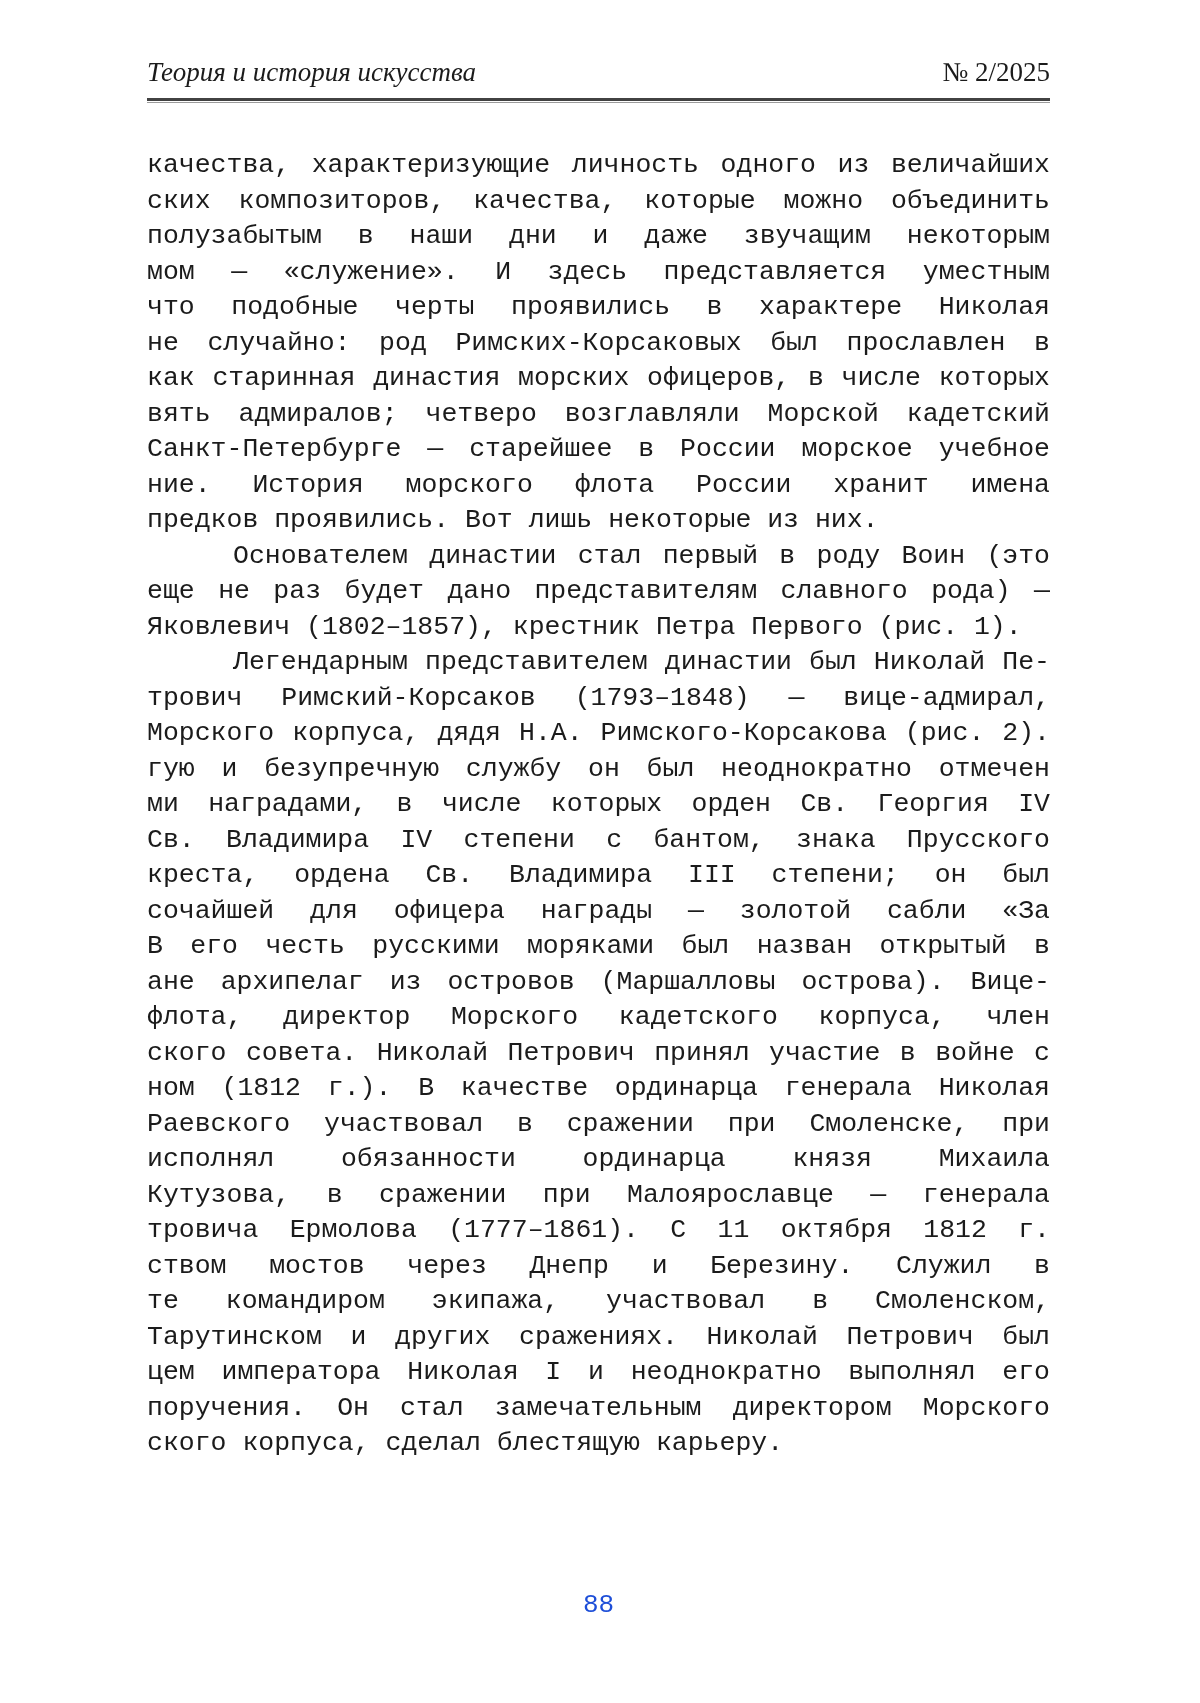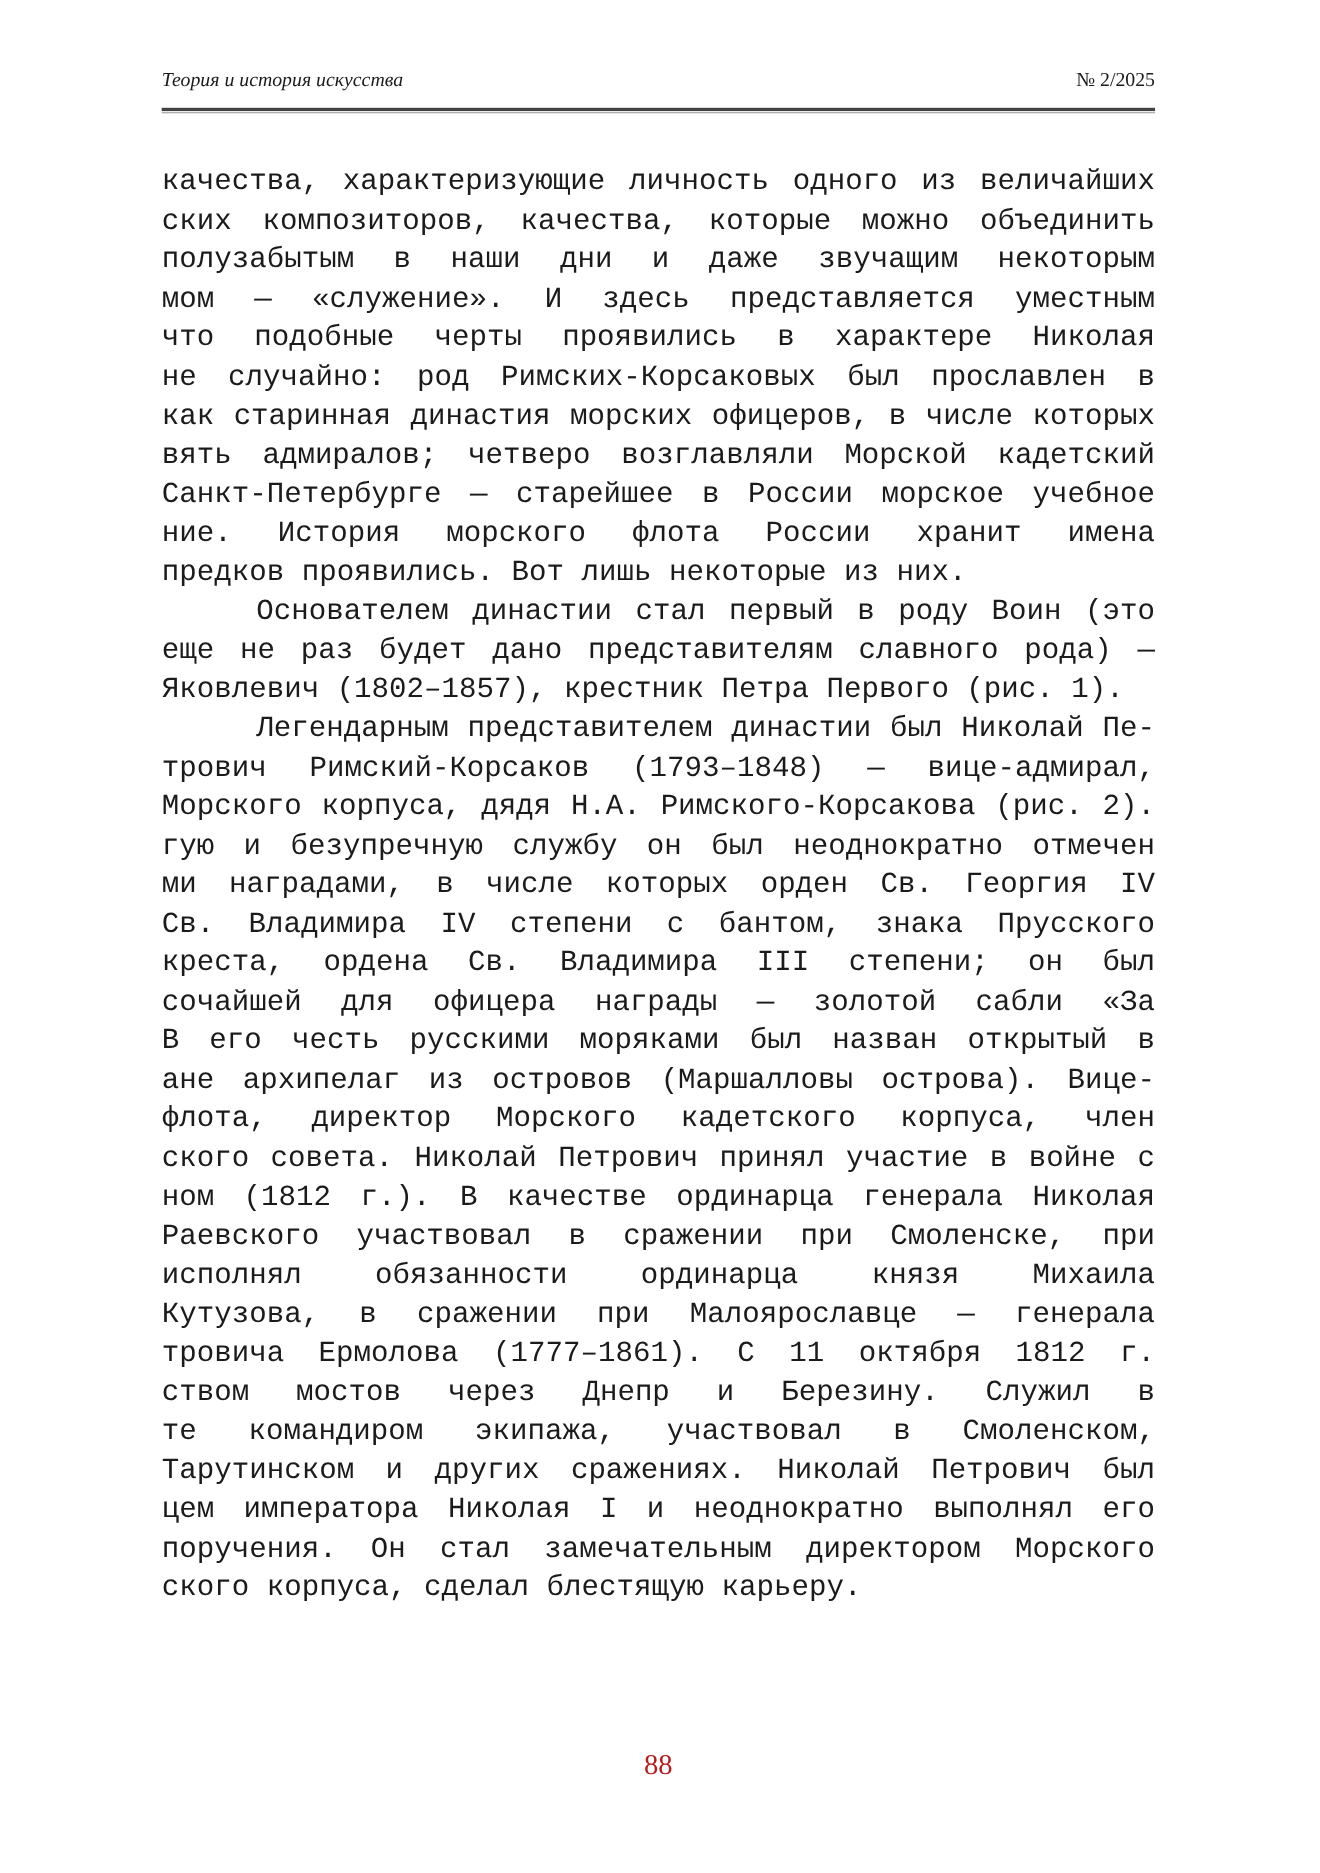--- a/index.html
+++ b/index.html
@@ -18,21 +18,21 @@
     overflow: hidden;
   }
   .running-header {
     position: absolute;
     left: 147px;
     width: 903px;
     top: 56px;
     display: flex;
     justify-content: space-between;
     align-items: baseline;
-    font-size: 18px;
+    font-size: 27px;
     line-height: 32px;
     white-space: nowrap;
   }
   .running-header .left {
     font-style: italic;
   }
   .running-header .right {
     font-style: normal;
   }
   .header-rule {
@@ -74,23 +74,23 @@
   }
   .line.indent {
     text-indent: 86px;
   }
   .page-number {
     position: absolute;
     left: 147px;
     width: 903px;
     top: 1590px;
     text-align: center;
-    font-family: Liberation Serif, serif;
+    font-family: Liberation Mono, monospace;
     font-size: 26px;
-    color: #b91c1c;
+    color: #1d4ed8;
   }
 </style>
 </head>
 <body>
 
 <div class="page">
 
   <div class="running-header">
     <span class="left">Теория и история искусства</span>
     <span class="right">№ 2/2025</span>

